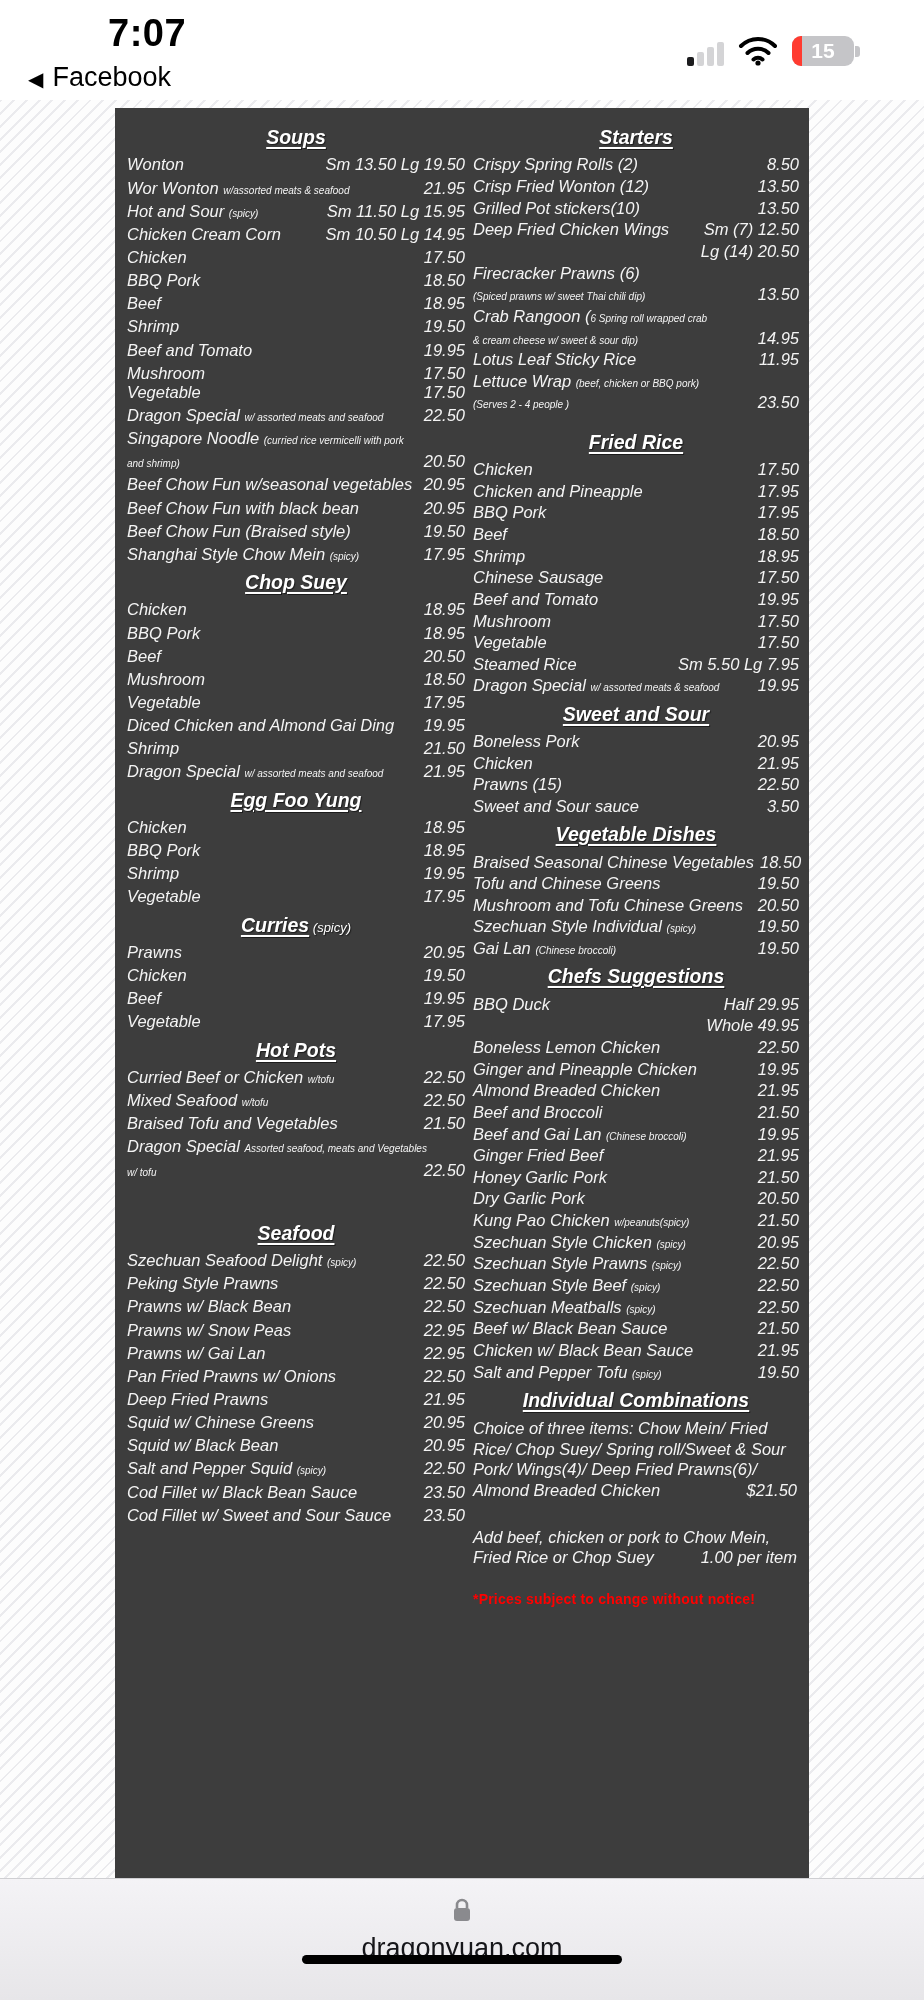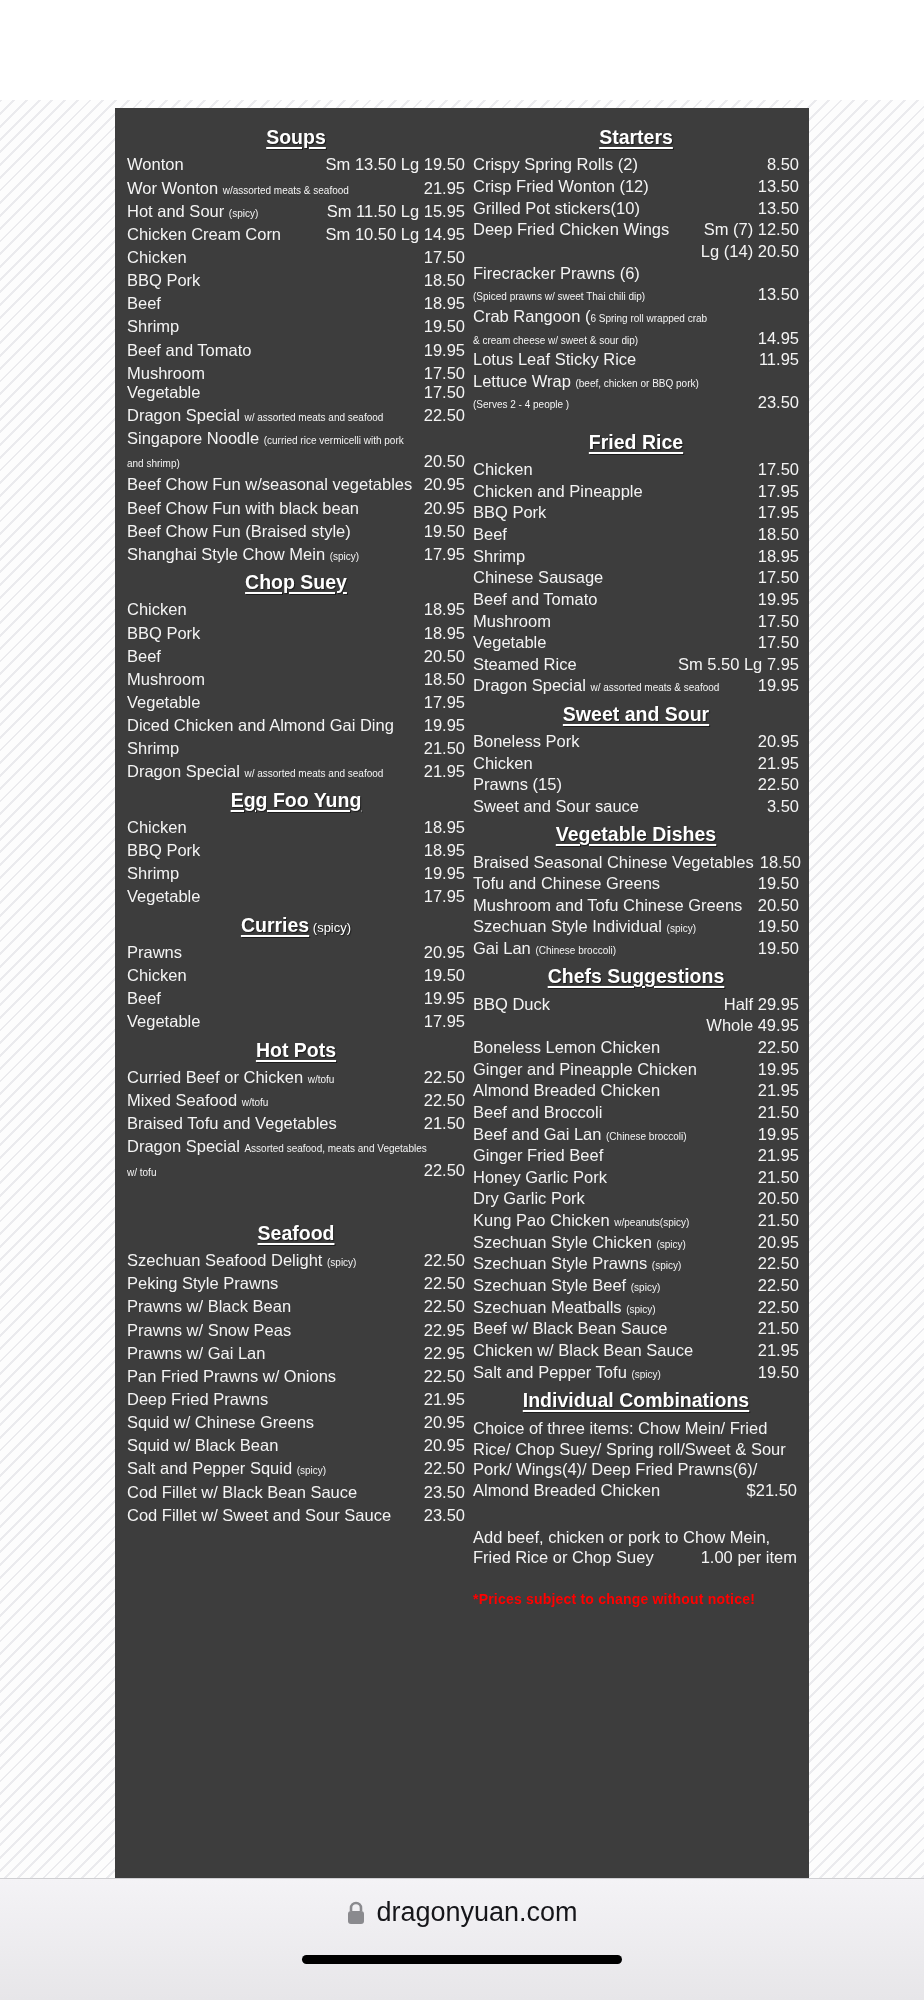--- a/index.html
+++ b/index.html
@@ -29,48 +29,74 @@
               box-sizing:border-box;padding:10px 10px 0 12px;display:flex;gap:8px;overflow:hidden;
               font-family:"Liberation Sans",sans-serif;color:#f4f4f4;}
   .col{font-size:16.5px;line-height:1.1;}
   .col-left{flex:0 0 338px;}
   .col-right{flex:1;min-width:0;}
 
   .sec-title{text-align:center;margin:9px 0 7px;font-size:19.5px;font-weight:700;color:#fff;
              text-shadow:1px 1px 1px rgba(0,0,0,.55);}
   .sec-title .u{text-decoration:underline;text-underline-offset:3px;text-decoration-thickness:2px;}
   .sec-title .tn{font-size:13px;font-weight:400;text-decoration:none;}
-  .section{margin-bottom:2px;}
+  .section{margin-bottom:2px;font-style:italic;}
   .section.gap-after{margin-bottom:44px;}
   .section.gap-before{margin-top:20px;}
 
   .row{display:flex;align-items:baseline;margin:5px 0;}
   .col-right .row{margin:3.5px 0;}
   .row.tight{margin:1px 0;}
   .nm{white-space:nowrap;}
   .sm{font-size:10px;}
   .pr{margin-left:auto;white-space:nowrap;padding-left:6px;}
 
   .para{position:relative;font-size:16.5px;line-height:1.25;margin-top:2px;}
   .para + .para{margin-top:26px;}
   .para-price{position:absolute;right:2px;bottom:0;}
   .notice{margin-top:24px;color:#ff0000;font-weight:700;font-size:14px;letter-spacing:.2px;}
 
   
   .toolbar{position:absolute;left:0;top:1878px;width:924px;height:122px;
            background:linear-gradient(#f4f3f6,#e7e6e9);border-top:1px solid #cfcfd2;box-sizing:border-box;}
-  .url-bar{position:absolute;left:0;top:18px;width:924px;display:flex;align-items:center;justify-content:center;gap:10px;cursor:pointer;}
+  .url-bar{position:absolute;left:0;top:18px;width:924px;display:flex;align-items:center;justify-content:center;gap:10px;cursor:pointer;flex-direction:column;}
   .url-text{font-size:27px;color:#16161a;}
   .home-indicator{position:absolute;left:302px;top:76px;width:320px;height:9px;border-radius:5px;background:#000;}
 </style>
 </head>
 <body>
 
 <div class="screen">
 
+  <div class="status-bar">
+    <div class="time">7:07</div>
+    <div class="back-app">
+      <span class="back-tri">◀</span>
+      <span>Facebook</span>
+    </div>
+    <div class="status-icons">
+      <div class="signal">
+        <i class="s1 on"></i>
+          <i class="s2"></i>
+          <i class="s3"></i>
+          <i class="s4"></i>
+      </div>
+      <svg width="40" height="30" viewBox="0 0 40 30">
+        <path d="M3 10 A 24 24 0 0 1 37 10" fill="none" stroke="#000" stroke-width="4" stroke-linecap="round"></path>
+        <path d="M9.5 17 A 15 15 0 0 1 30.5 17" fill="none" stroke="#000" stroke-width="4" stroke-linecap="round"></path>
+        <path d="M15.5 23.5 A 7 7 0 0 1 24.5 23.5" fill="none" stroke="#000" stroke-width="4" stroke-linecap="round"></path>
+        <circle cx="20" cy="27" r="2.6" fill="#000"></circle>
+      </svg>
+      <div class="battery">
+        <div class="batt-fill"></div>
+        <div class="batt-num">15</div>
+        <div class="batt-nub"></div>
+      </div>
+    </div>
+  </div>
 
   <div class="page">
     <div class="menu-panel">
       <div class="col col-left" id="col-left">
           <div class="section">
             <div class="sec-title"><span class="u">Soups</span></div>
             <div class="row">
               <span class="nm"><span>Wonton</span></span>
               <span class="pr">Sm 13.50  Lg 19.50</span>
             </div>

